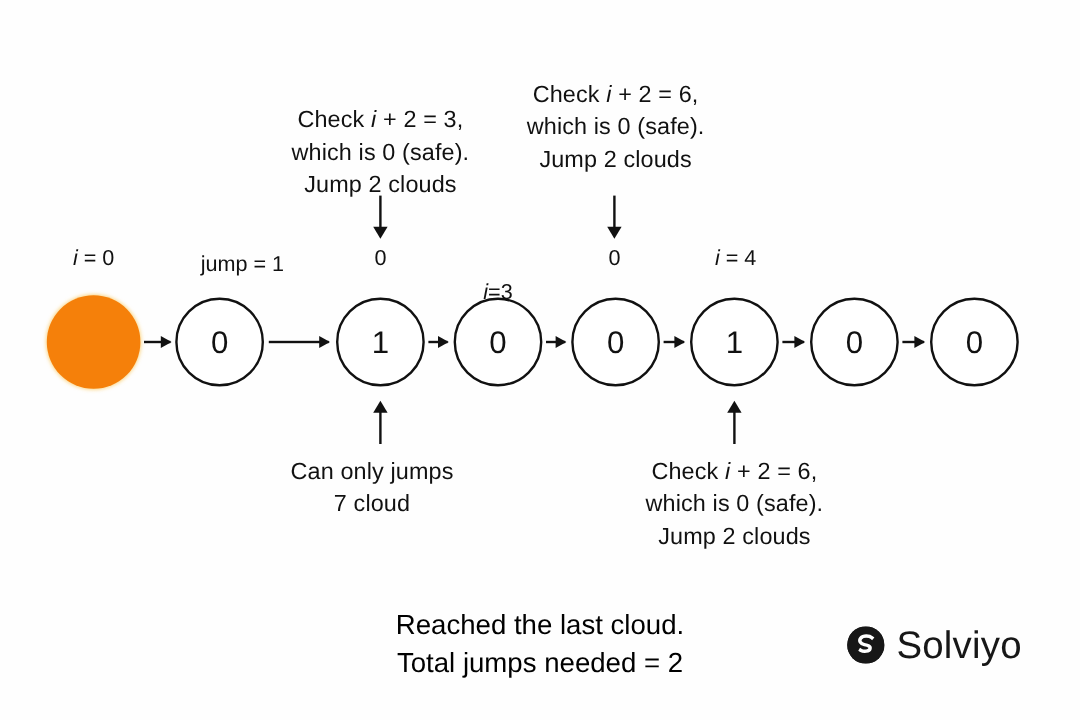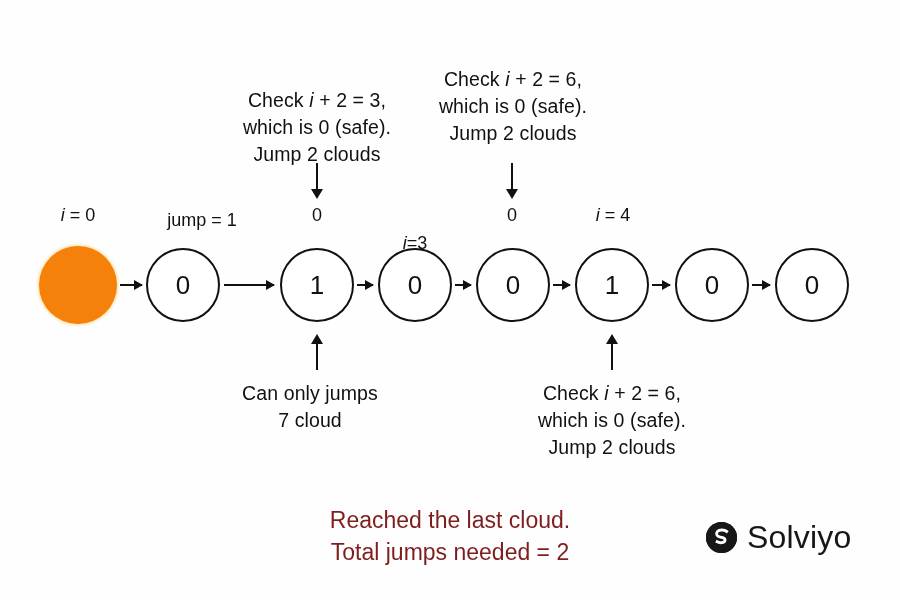--- a/index.html
+++ b/index.html
@@ -93,21 +93,21 @@
     border-right: 6px solid transparent;
   }
   .varrow.down::after { bottom: -9px; border-top: 10px solid #111111; }
   .varrow.up::after   { top: -9px;    border-bottom: 10px solid #111111; }
   
   .summary {
     position: absolute;
     text-align: center;
     font-size: 23px;
     line-height: 32px;
-    color: #7f1d1d;
+    color: #000000;
     white-space: nowrap;
   }
   .summary .ln { display: block; }
   
   .brand {
     position: absolute;
     display: flex;
     align-items: center;
     gap: 10px;
   }

